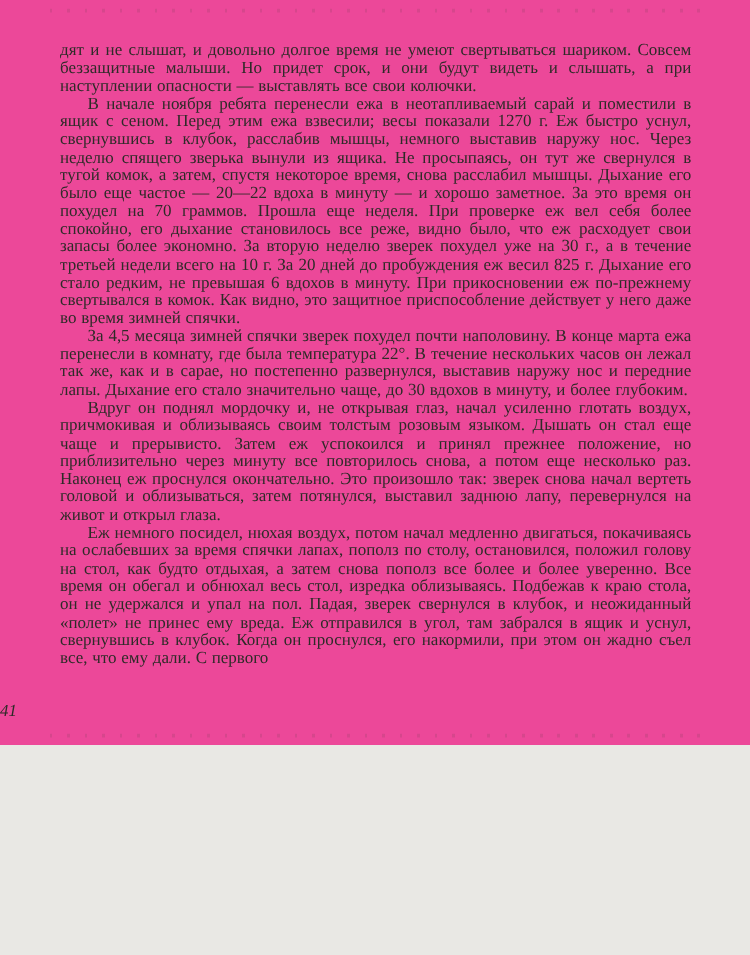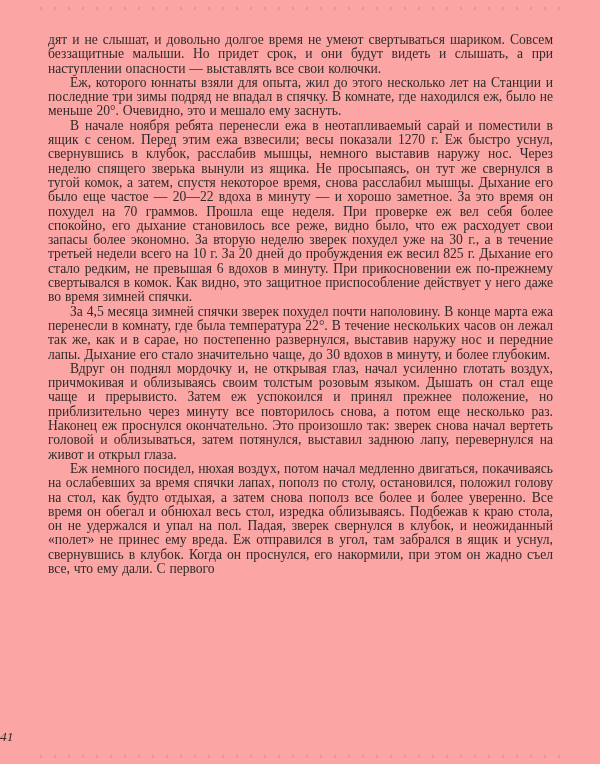--- a/index.html
+++ b/index.html
@@ -3,23 +3,23 @@
 <meta charset="utf-8">
 <style>
   html, body {
     margin: 0;
     padding: 0;
     background: #e9e8e4;
   }
   .page {
     position: relative;
     width: 600px;
-    height: 764px;
+    height: 596px;
     margin: 0 auto;
-    background: #fca5a5;
+    background: #ec4899;
     overflow: hidden;
     font-family: "Liberation Serif", serif;
     color: #2e2b28;
   }
   .scan-noise {
     position: absolute;
     left: 40px;
     right: 40px;
     height: 3px;
     background: repeating-linear-gradient(
@@ -60,21 +60,20 @@
     color: #2e2b28;
   }
 </style>
 </head>
 <body>
 
 <div class="page">
   <div class="scan-noise top"></div>
   <div class="text-block" id="text-block">
       <p>дят и не слышат, и довольно долгое время не умеют свертываться шариком. Совсем беззащитные малыши. Но придет срок, и они будут видеть и слышать, а при наступлении опасности — выставлять все свои колючки.</p>
-      <p class="indent">Еж, которого юннаты взяли для опыта, жил до этого несколько лет на Станции и последние три зимы подряд не впадал в спячку. В комнате, где находился еж, было не меньше 20°. Очевидно, это и мешало ему заснуть.</p>
       <p class="indent">В начале ноября ребята перенесли ежа в неотапливаемый сарай и поместили в ящик с сеном. Перед этим ежа взвесили; весы показали 1270 г. Еж быстро уснул, свернувшись в клубок, расслабив мышцы, немного выставив наружу нос. Через неделю спящего зверька вынули из ящика. Не просыпаясь, он тут же свернулся в тугой комок, а затем, спустя некоторое время, снова расслабил мышцы. Дыхание его было еще частое — 20—22 вдоха в минуту — и хорошо заметное. За это время он похудел на 70 граммов. Прошла еще неделя. При проверке еж вел себя более спокойно, его дыхание становилось все реже, видно было, что еж расходует свои запасы более экономно. За вторую неделю зверек похудел уже на 30 г., а в течение третьей недели всего на 10 г. За 20 дней до пробуждения еж весил 825 г. Дыхание его стало редким, не превышая 6 вдохов в минуту. При прикосновении еж по-прежнему свертывался в комок. Как видно, это защитное приспособление действует у него даже во время зимней спячки.</p>
       <p class="indent">За 4,5 месяца зимней спячки зверек похудел почти наполовину. В конце марта ежа перенесли в комнату, где была температура 22°. В течение нескольких часов он лежал так же, как и в сарае, но постепенно развернулся, выставив наружу нос и передние лапы. Дыхание его стало значительно чаще, до 30 вдохов в минуту, и более глубоким.</p>
       <p class="indent">Вдруг он поднял мордочку и, не открывая глаз, начал усиленно глотать воздух, причмокивая и облизываясь своим толстым розовым языком. Дышать он стал еще чаще и прерывисто. Затем еж успокоился и принял прежнее положение, но приблизительно через минуту все повторилось снова, а потом еще несколько раз. Наконец еж проснулся окончательно. Это произошло так: зверек снова начал вертеть головой и облизываться, затем потянулся, выставил заднюю лапу, перевернулся на живот и открыл глаза.</p>
       <p class="indent">Еж немного посидел, нюхая воздух, потом начал медленно двигаться, покачиваясь на ослабевших за время спячки лапах, пополз по столу, остановился, положил голову на стол, как будто отдыхая, а затем снова пополз все более и более уверенно. Все время он обегал и обнюхал весь стол, изредка облизываясь. Подбежав к краю стола, он не удержался и упал на пол. Падая, зверек свернулся в клубок, и неожиданный «полет» не принес ему вреда. Еж отправился в угол, там забрался в ящик и уснул, свернувшись в клубок. Когда он проснулся, его накормили, при этом он жадно съел все, что ему дали. С первого</p>
     </div>
   <div class="page-number">41</div>
   <div class="scan-noise bottom"></div>
 </div>
 
 </body></html>

